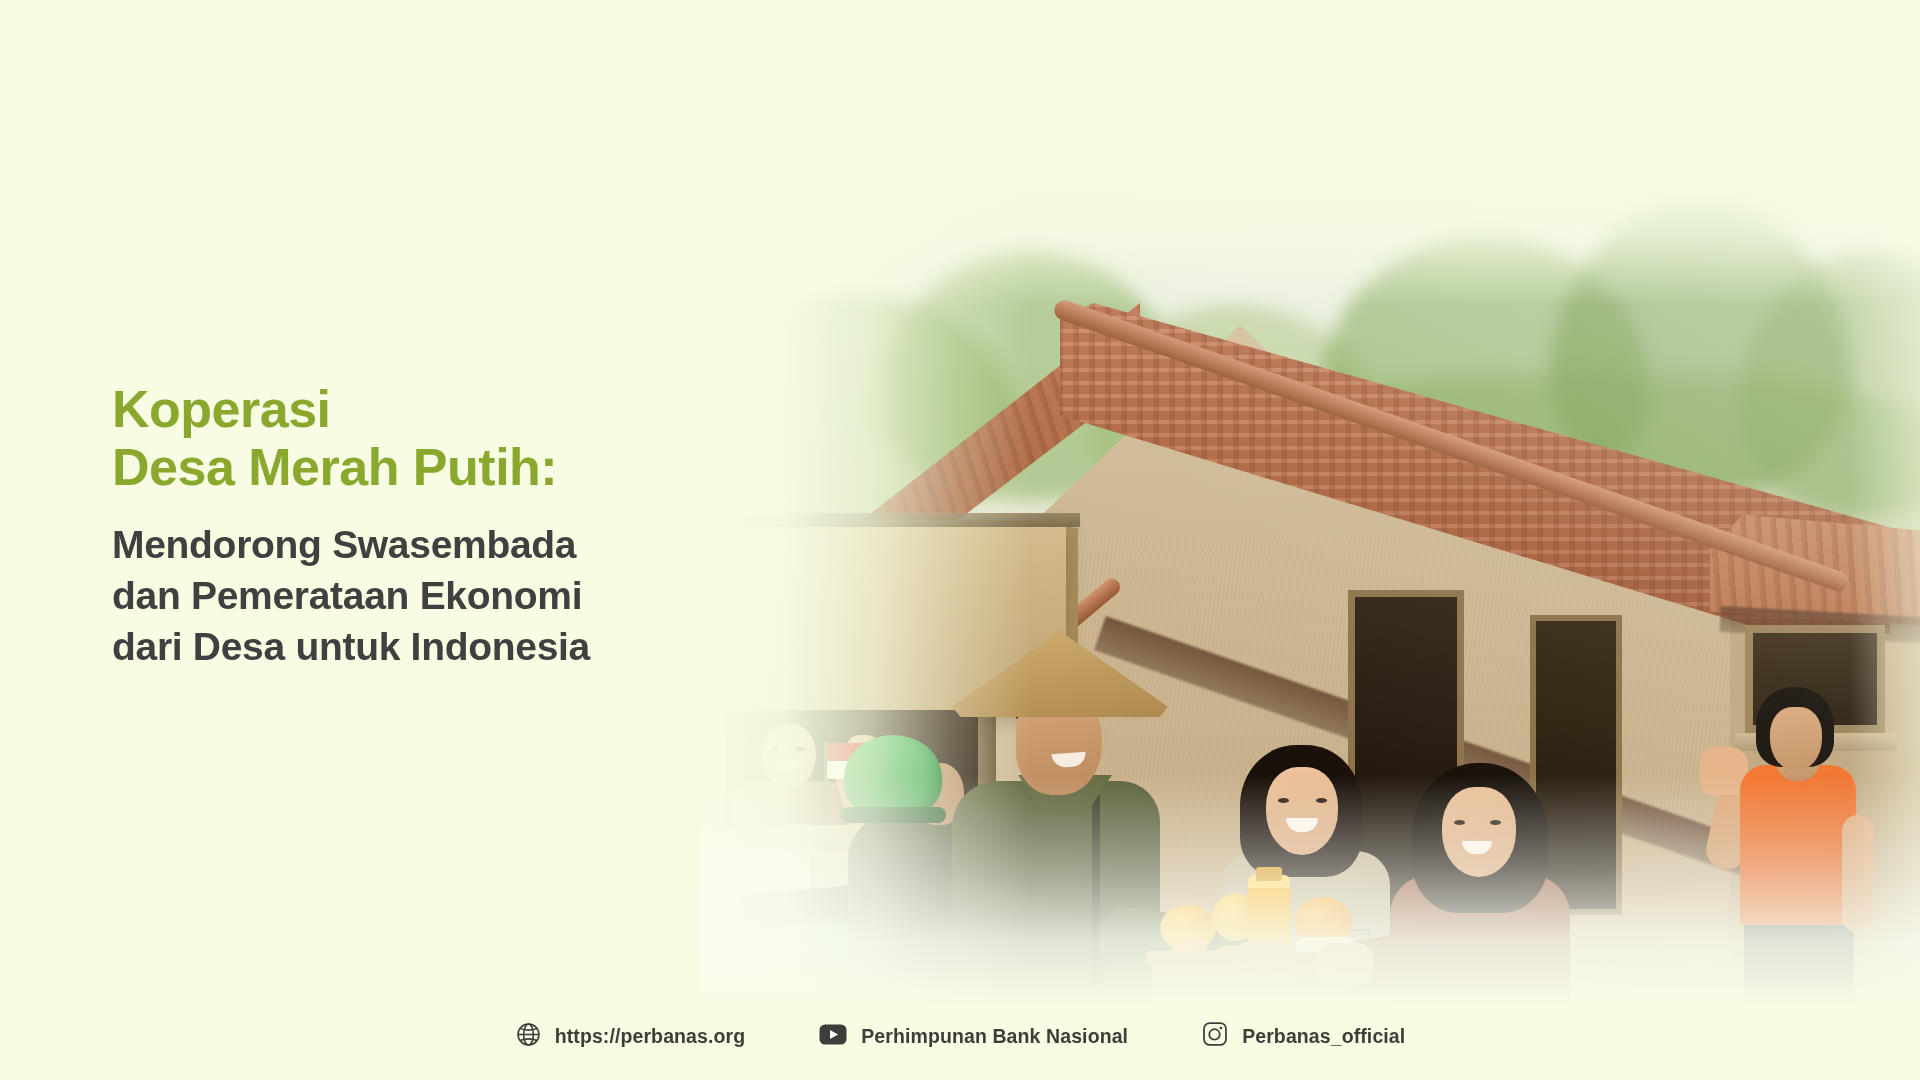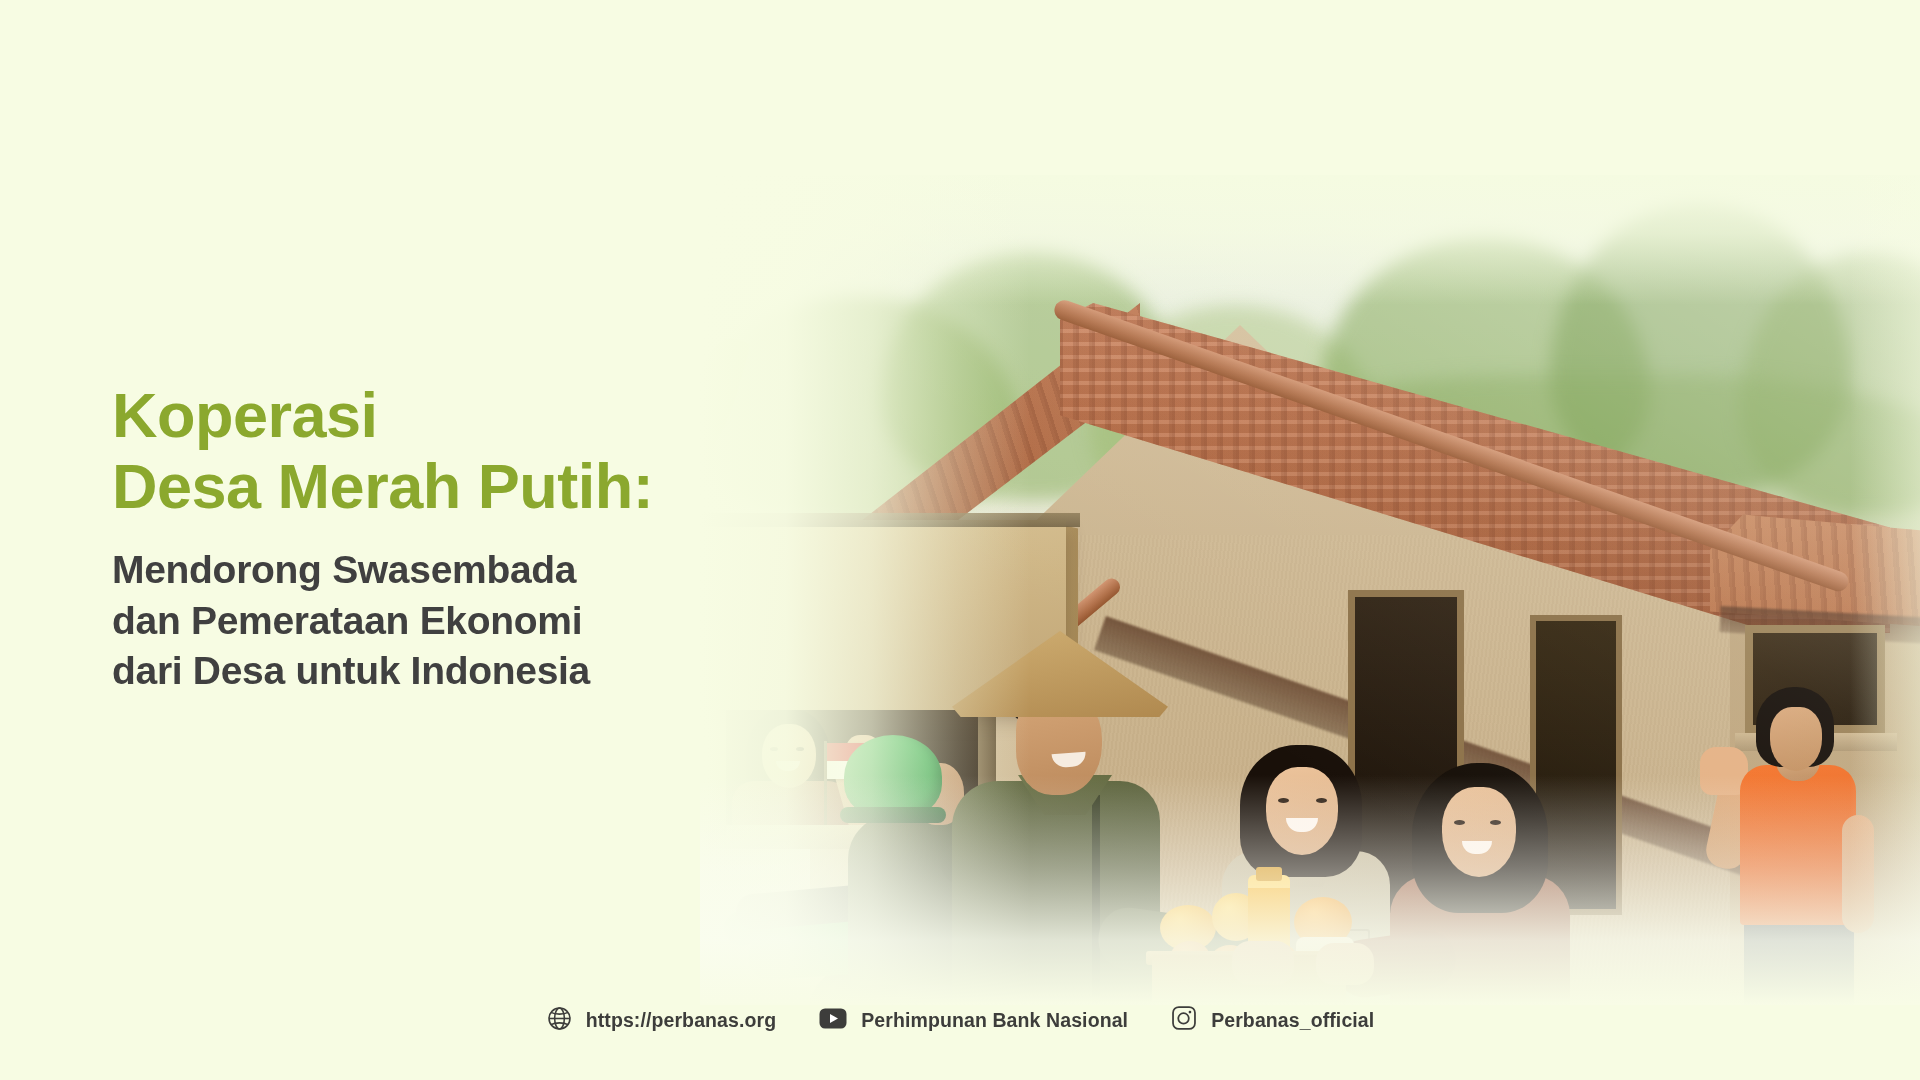--- a/index.html
+++ b/index.html
@@ -712,45 +712,45 @@
   }
 
   
   #text-block {
     position:absolute;
     left:112px; top:380px;
     width:620px;
     z-index:50;
   }
   #headline {
-    font-size:63px;
+    font-size:52px;
     font-weight:bold;
     line-height:1.12;
     color:#8ba82e;
     letter-spacing:-.5px;
     white-space:pre-line;
   }
   #subheadline {
     margin-top:24px;
     font-size:39px;
     font-weight:bold;
     line-height:1.30;
     color:#404040;
     letter-spacing:-.3px;
     white-space:pre-line;
   }
 
   
   #footer {
     position:absolute;
-    left:0; right:0; bottom:44px;
+    left:0; right:0; bottom:28px;
     display:flex;
     justify-content:center;
     align-items:center;
-    gap:42px;
+    gap:73px;
     z-index:60;
   }
   .f-item {
     display:flex;
     align-items:center;
     gap:13px;
   }
   .f-label {
     font-size:19.5px;
     font-weight:bold;

